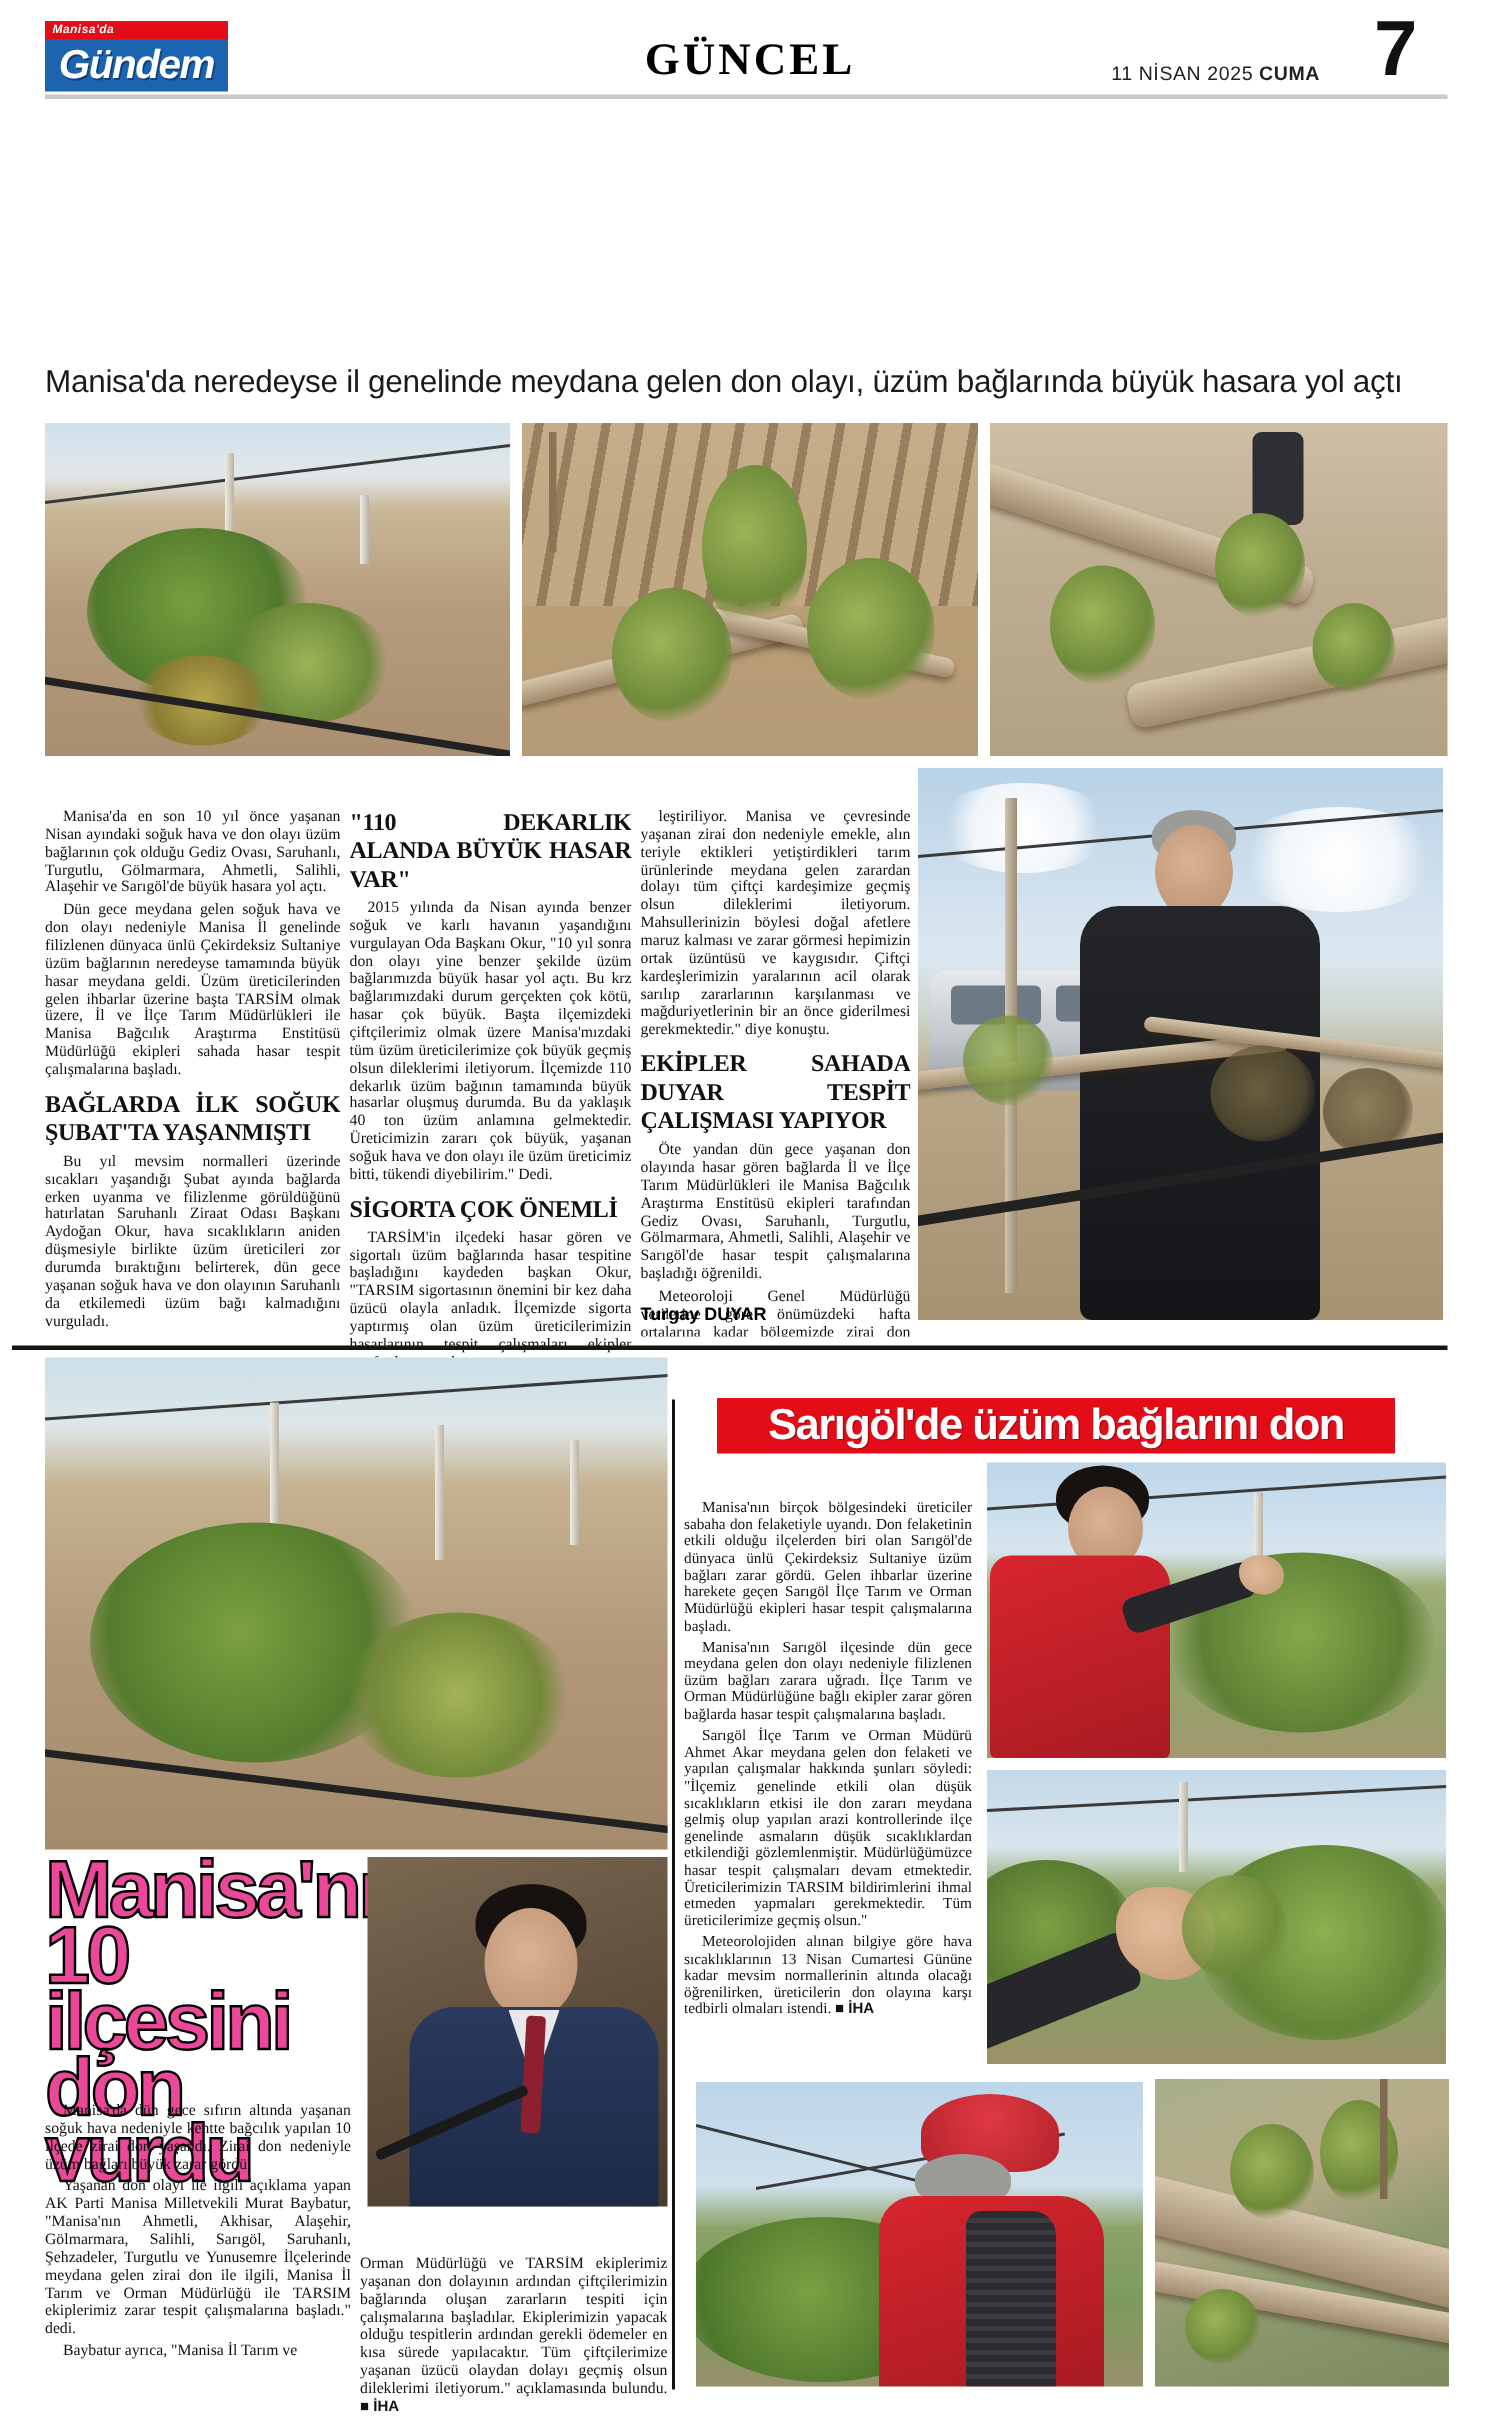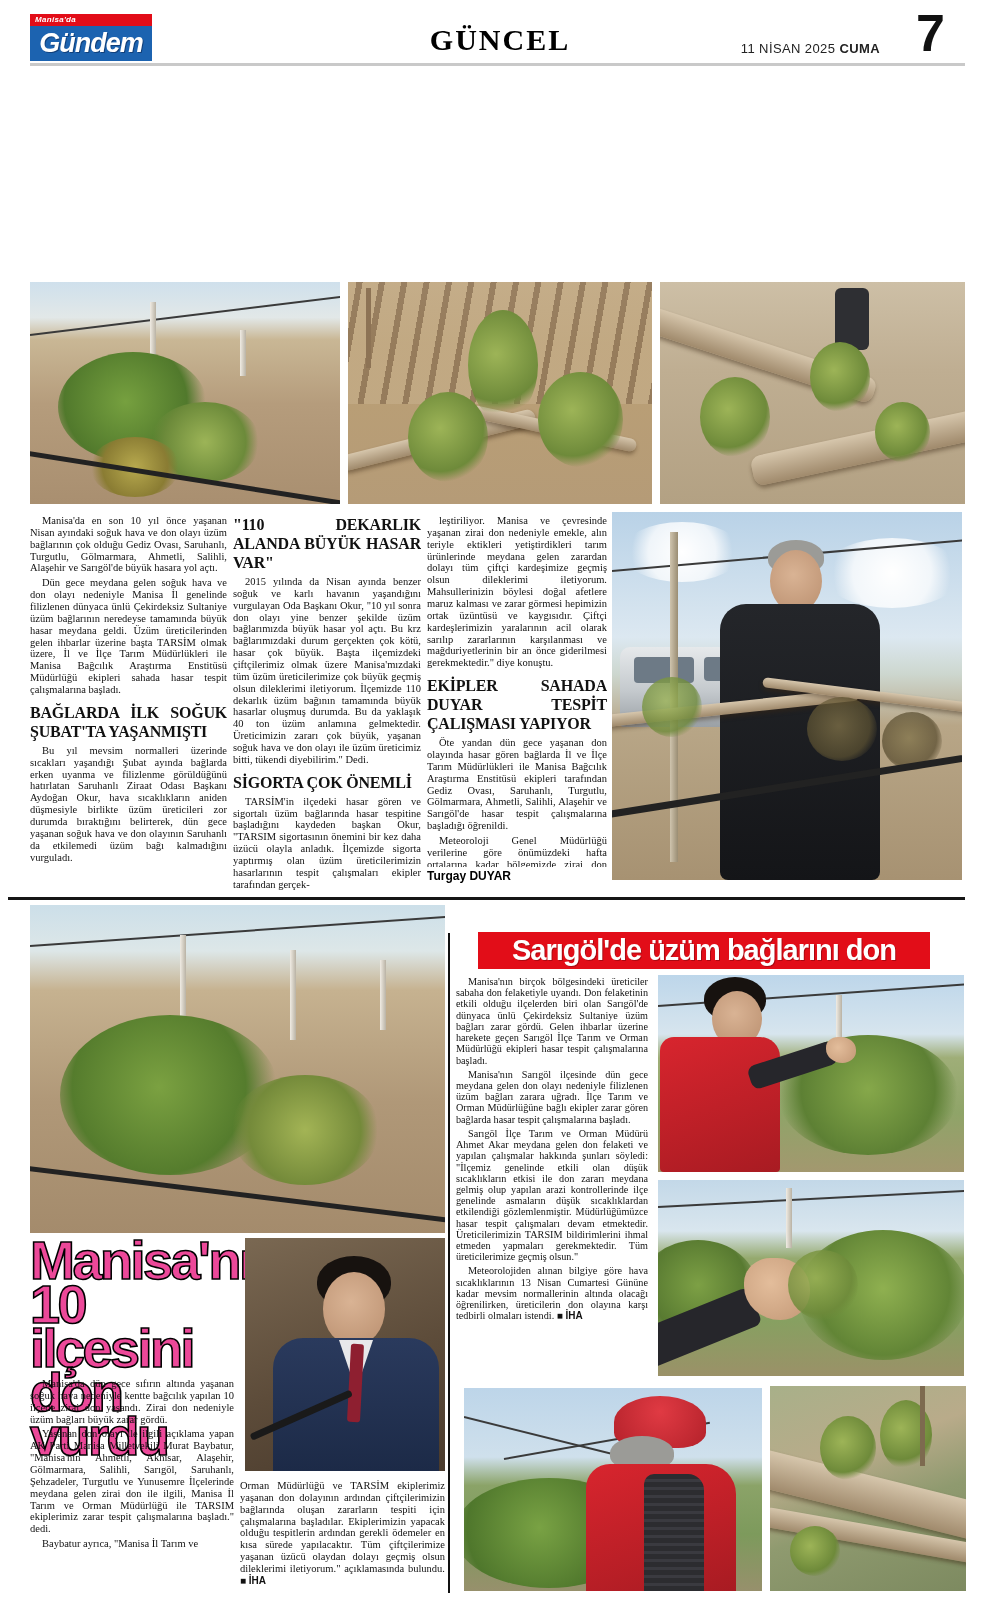--- a/index.html
+++ b/index.html
@@ -68,21 +68,21 @@
   .ph-hand{background:linear-gradient(180deg,#c3d8e8 0%,#d9e6ee 26%,#95a96e 40%,#87a061 72%,#9b9168 100%);}
   .hand{border-radius:40% 50% 45% 55%;background:radial-gradient(circle at 40% 40%,#e3bd9b,#c29775);}
   
   .ph-cap{background:linear-gradient(180deg,#bdd5e9 0%,#cfe0ec 34%,#8ba368 48%,#7d9a5c 72%,#97906c 100%);}
   .cap{background:radial-gradient(circle at 50% 30%,#e03a43,#b3212a);border-radius:50% 50% 30% 30%;}
   
   .ph-trunk{background:linear-gradient(160deg,#a8b089 0%,#b9ab8a 35%,#8f9a6f 60%,#7d8a60 100%);}
   
   .ph-big{background:linear-gradient(180deg,#ccdfe9 0%,#dde7e8 14%,#c6b290 26%,#b09878 60%,#a48b6c 100%);}
   
-  .bodycol{position:absolute;font-size:10.5px;line-height:1.13;text-align:justify;overflow:hidden;}
+  .bodycol{position:absolute;font-size:10.5px;line-height:1.13;text-align:justify;overflow:hidden;margin-top:24px;}
   .bodycol p{margin:0 0 3px 0;text-indent:12px;}
   .colhead{font:bold 16px/19px "Liberation Serif",serif;margin:7px 0 4px 0;letter-spacing:-.2px;}
   .byline{position:absolute;font:bold 12px/13px "Liberation Sans",sans-serif;color:#000;text-align:right;}
   .agency{font-family:"Liberation Sans",sans-serif;font-weight:bold;font-size:10px;}
   .divider{position:absolute;left:8px;right:35px;top:897px;height:3px;background:#161616;}
   .vrule{position:absolute;left:448px;top:933px;width:2px;height:660px;background:#111;}
   
   .ilce-head{position:absolute;left:30px;top:1238px;width:215px;
              font-family:"Liberation Sans",sans-serif;font-weight:bold;color:#ec4899;
              font-size:54px;line-height:44px;letter-spacing:-2.5px;-webkit-text-stroke:1.6px #000;}
@@ -101,20 +101,21 @@
     <div class="logo-main">Gündem</div>
   </div>
   <div class="section-title">GÜNCEL</div>
   <div class="date-line">
     <span>11 NİSAN 2025</span>
     <b>CUMA</b>
   </div>
   <div class="page-no">7</div>
   <div class="header-rule"></div>
 
+  <div class="lead-subhead">Manisa'da neredeyse il genelinde meydana gelen don olayı, üzüm bağlarında büyük hasara yol açtı</div>
 
   <div class="ph ph-a" style="left:30px;top:282px;width:310px;height:222px;">
     <div class="wire" style="left:0;top:52px;width:115%;transform:rotate(-7deg);"></div>
     <div class="pole" style="left:120px;top:20px;height:70px;"></div>
     <div class="pole" style="left:210px;top:48px;height:46px;"></div>
     <div class="bush" style="left:28px;top:70px;width:150px;height:110px;background:radial-gradient(circle at 45% 45%,#76a03f,#51792c 60%,rgba(81,121,44,0) 78%);"></div>
     <div class="bush" style="left:120px;top:120px;width:110px;height:80px;background:radial-gradient(circle at 50% 50%,#9cb457,#6c8a3a 60%,rgba(108,138,58,0) 78%);"></div>
     <div class="bush" style="left:60px;top:155px;width:90px;height:60px;background:radial-gradient(circle at 50% 50%,#b7a94e,#8a7c33 60%,rgba(138,124,51,0) 80%);"></div>
     <div class="pipe" style="left:-8px;top:168px;width:120%;transform:rotate(9deg);"></div>
   </div>

